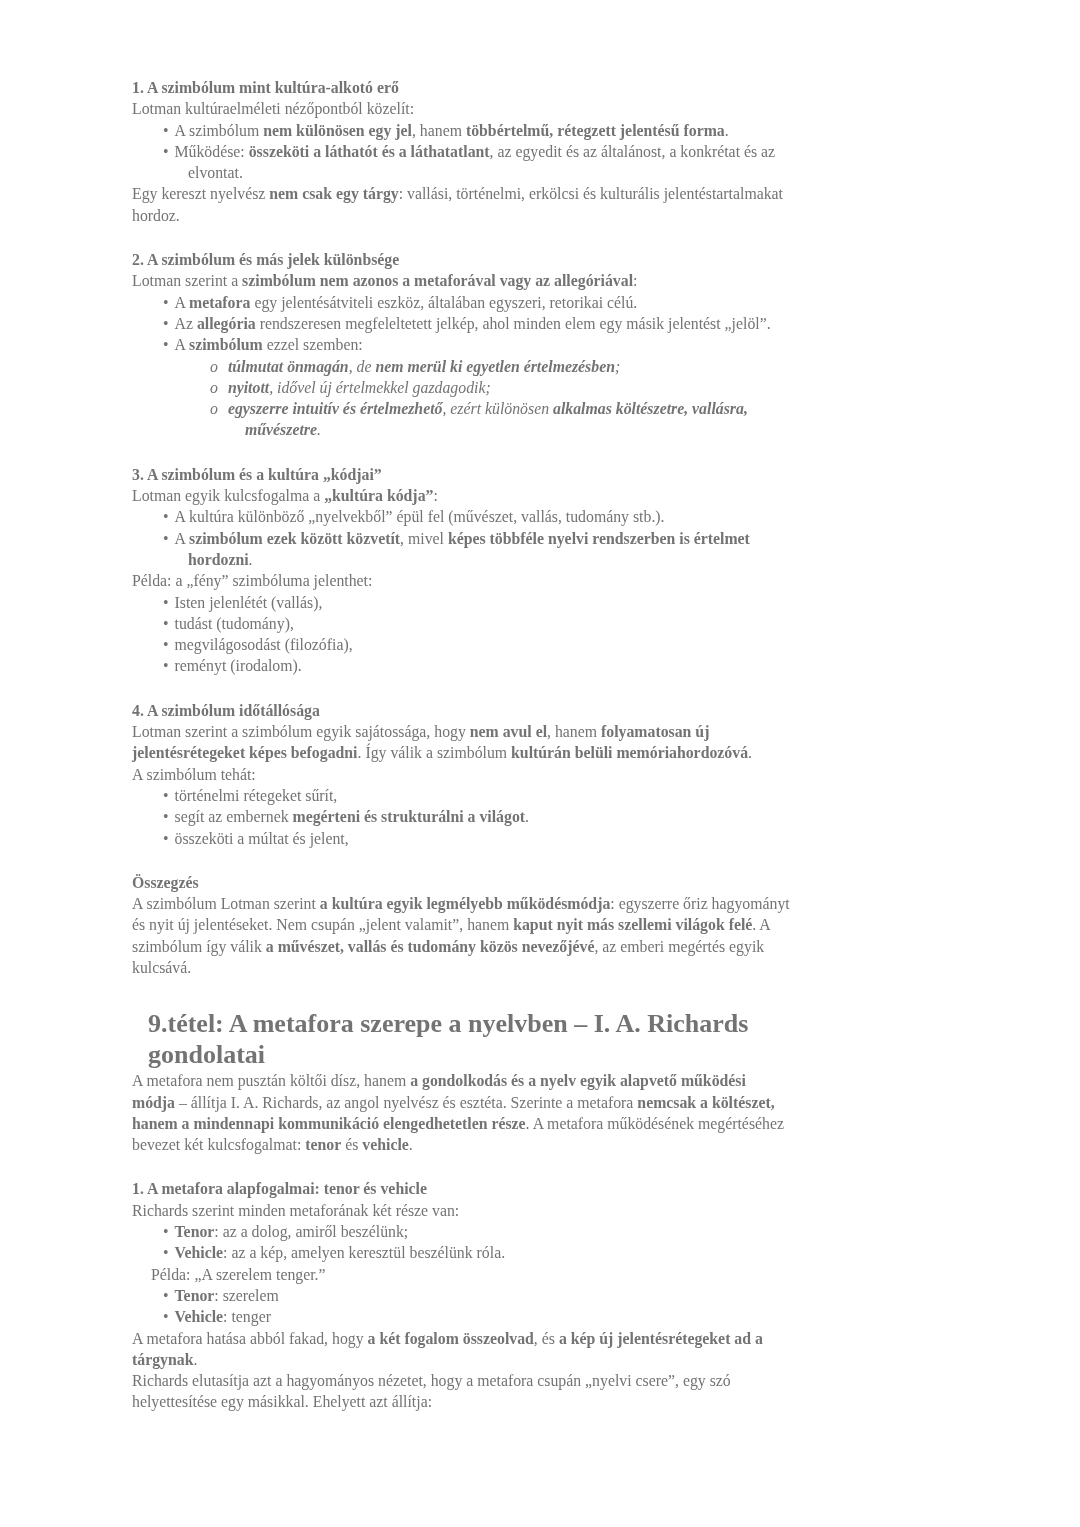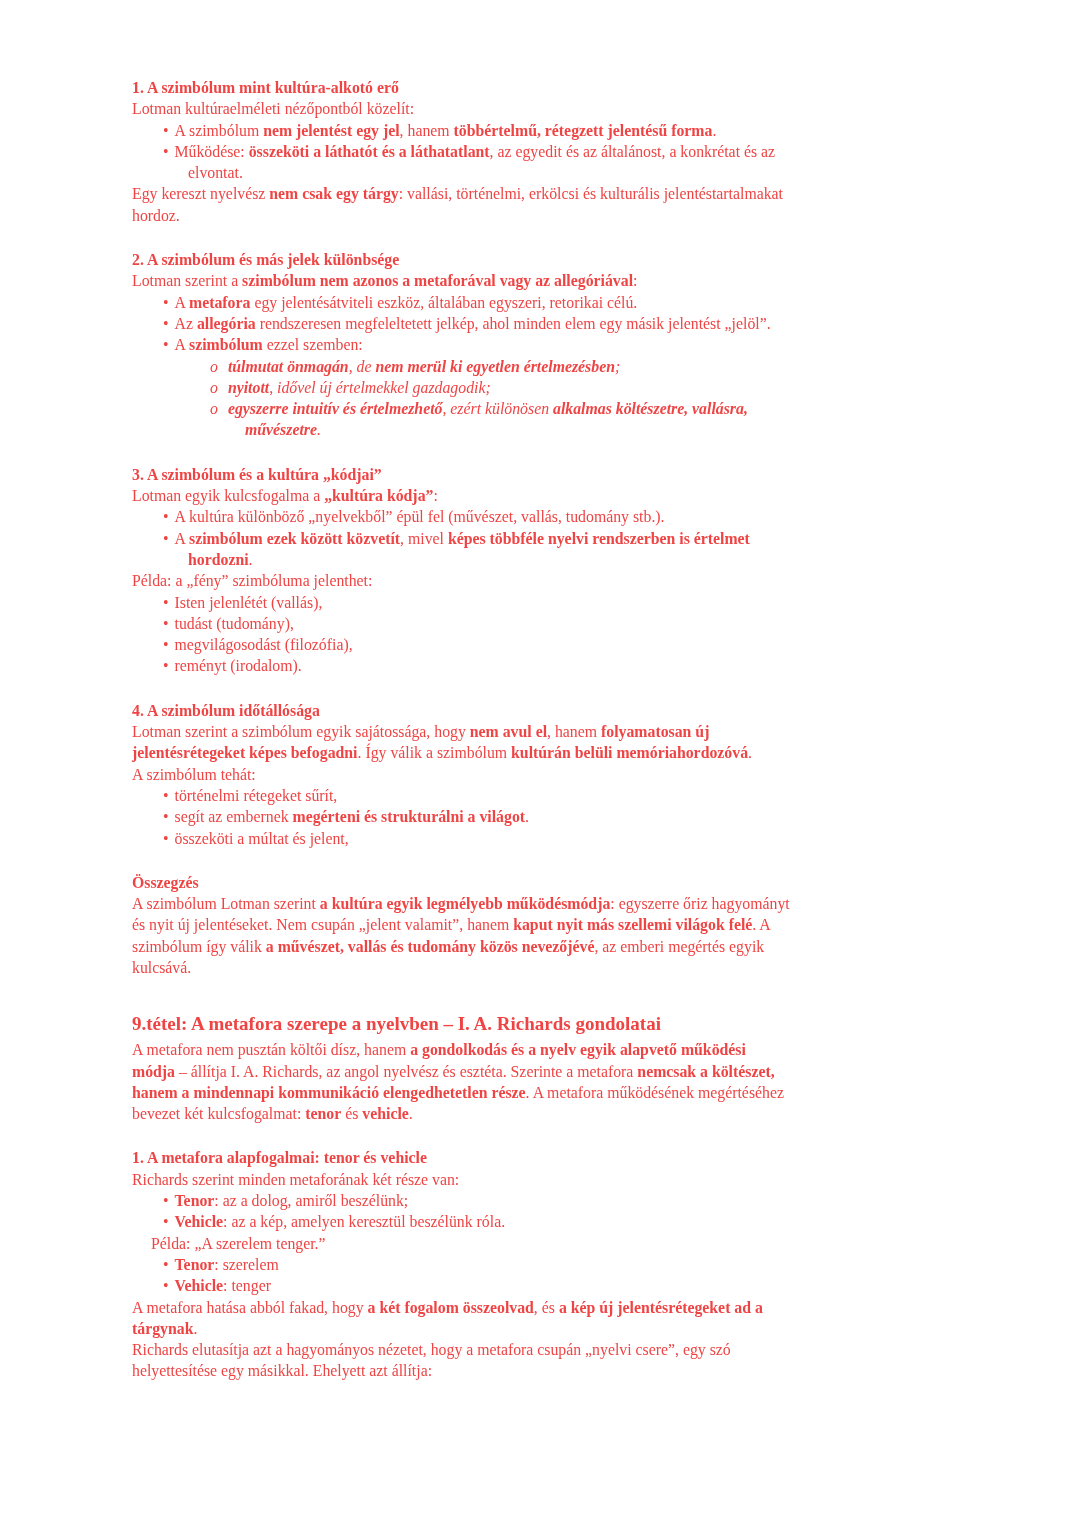--- a/index.html
+++ b/index.html
@@ -17,31 +17,32 @@
     box-sizing: border-box;
     width: 1080px;
     height: 1527px;
     padding: 54px 0 0 132px;
     background: #ffffff;
   }
   .content {
     width: 660px;
     font-size: 15.8px;
     line-height: 21.3px;
-    color: #ef4444;
+    color: #737373;
   }
   .heading {
     font-weight: bold;
     margin-top: 23px;
   }
   .title {
     font-weight: bold;
-    font-size: 19px;
+    font-size: 26px;
     line-height: 31px;
     margin-top: 30px;
+    margin-left: 16px;
   }
   .para { }
   .para.indent1 { padding-left: 19px; }
   .li1 {
     padding-left: 56px;
     text-indent: -25px;
   }
   .li1 .marker { margin-right: 6px; }
   .li2 {
     padding-left: 113px;
@@ -51,21 +52,21 @@
   .li2 .marker { margin-right: 10px; }
   .b { font-weight: bold; }
 </style>
 </head>
 <body>
 
 <div class="page">
   <div class="content" id="doc">
       <div class="heading"><span class="b">1. A szimbólum mint kultúra-alkotó erő</span></div>
       <div class="para"><span>Lotman kultúraelméleti nézőpontból közelít:</span></div>
-      <div class="li1"><span class="marker">•</span><span>A szimbólum </span><span class="b">nem jelentést egy jel</span><span>, hanem </span><span class="b">többértelmű, rétegzett jelentésű forma</span><span>.</span></div>
+      <div class="li1"><span class="marker">•</span><span>A szimbólum </span><span class="b">nem különösen egy jel</span><span>, hanem </span><span class="b">többértelmű, rétegzett jelentésű forma</span><span>.</span></div>
       <div class="li1"><span class="marker">•</span><span>Működése: </span><span class="b">összeköti a láthatót és a láthatatlant</span><span>, az egyedit és az általánost, a konkrétat és az elvontat.</span></div>
       <div class="para"><span>Egy kereszt nyelvész </span><span class="b">nem csak egy tárgy</span><span>: vallási, történelmi, erkölcsi és kulturális jelentéstartalmakat hordoz.</span></div>
       <div class="heading"><span class="b">2. A szimbólum és más jelek különbsége</span></div>
       <div class="para"><span>Lotman szerint a </span><span class="b">szimbólum nem azonos a metaforával vagy az allegóriával</span><span>:</span></div>
       <div class="li1"><span class="marker">•</span><span>A </span><span class="b">metafora</span><span> egy jelentésátviteli eszköz, általában egyszeri, retorikai célú.</span></div>
       <div class="li1"><span class="marker">•</span><span>Az </span><span class="b">allegória</span><span> rendszeresen megfeleltetett jelkép, ahol minden elem egy másik jelentést „jelöl”.</span></div>
       <div class="li1"><span class="marker">•</span><span>A </span><span class="b">szimbólum</span><span> ezzel szemben:</span></div>
       <div class="li2"><span class="marker">o</span><span class="b">túlmutat önmagán</span><span>, de </span><span class="b">nem merül ki egyetlen értelmezésben</span><span>;</span></div>
       <div class="li2"><span class="marker">o</span><span class="b">nyitott</span><span>, idővel új értelmekkel gazdagodik;</span></div>
       <div class="li2"><span class="marker">o</span><span class="b">egyszerre intuitív és értelmezhető</span><span>, ezért különösen </span><span class="b">alkalmas költészetre, vallásra, művészetre</span><span>.</span></div>

